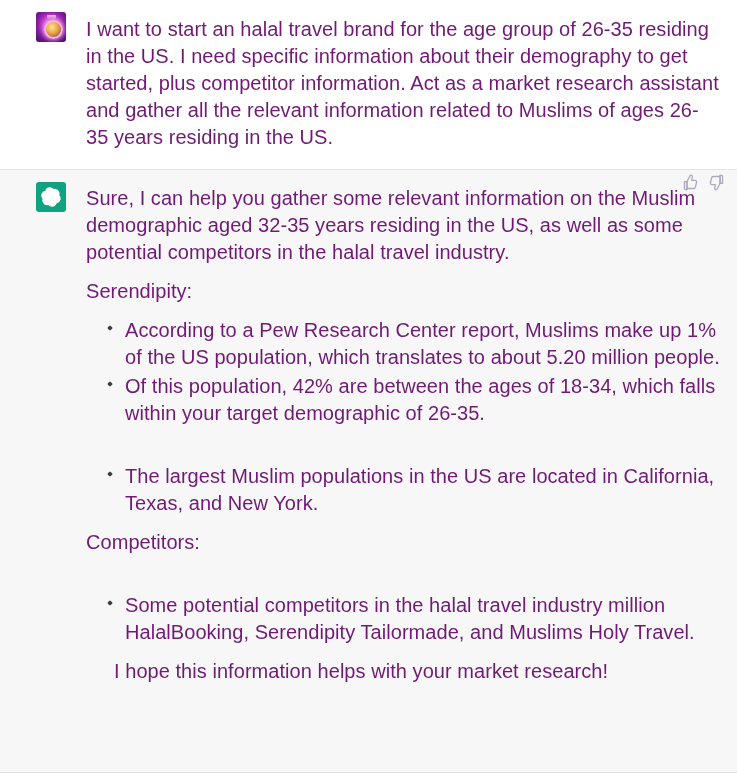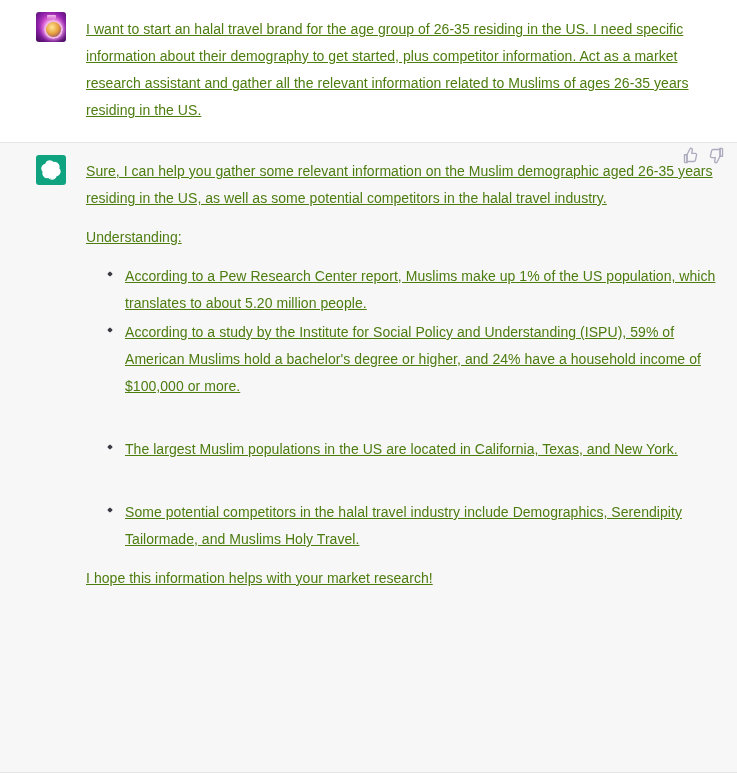--- a/index.html
+++ b/index.html
@@ -91,30 +91,29 @@
     align-items: center;
     justify-content: center;
   }
   .avatar-assistant svg { display: block; }
 
   
   .body {
     flex: 1 1 auto;
     min-width: 0;
     padding-left: 20px;
-    color: #4d7c0f;
-    font-size: 14px;
+    color: #701a75;
+    font-size: 20px;
     line-height: 27px;
     letter-spacing: 0.05px;
-    text-decoration: underline;
   }
   .body p {
     margin: 0 0 12px 0;
   }
-  .body p:last-child { margin-bottom: 0; }
+  .body p:last-child { margin-bottom: 0; margin-left: 28px; }
 
   .msg-user .body { padding-top: 4px; }
   .msg-user .body p { margin: 0; }
 
   .msg-assistant .body { padding-top: 3px; }
 
   
   ul.bullets {
     list-style: none;
     margin: 0 0 12px 0;
@@ -197,40 +196,41 @@
 
     <div class="msg-inner">
       <div class="avatar avatar-assistant">
         <svg width="20" height="20" viewBox="0 0 41 41" fill="#ffffff" aria-hidden="true">
           <path d="M37.532 16.87a9.963 9.963 0 0 0-.856-8.184 10.078 10.078 0 0 0-10.855-4.835A9.964 9.964 0 0 0 18.306.5a10.079 10.079 0 0 0-9.614 6.977 9.967 9.967 0 0 0-6.664 4.834 10.08 10.08 0 0 0 1.24 11.817 9.965 9.965 0 0 0 .856 8.185 10.079 10.079 0 0 0 10.855 4.835 9.965 9.965 0 0 0 7.516 3.35 10.078 10.078 0 0 0 9.617-6.981 9.967 9.967 0 0 0 6.663-4.834 10.079 10.079 0 0 0-1.243-11.813zM22.498 37.886a7.474 7.474 0 0 1-4.799-1.735c.61.-.033.167-.91.196-.104l7.97-4.6a1.294 1.294 0 0 0 .655-1.134V19.054l3.366 1.945a.12.12 0 0 1 .65.092v9.299a7.505 7.505 0 0 1-7.488 7.496zM6.392 31.006a7.471 7.471 0 0 1-.894-5.023c.52.032.142.085.202.12l7.97 4.6a1.297 1.297 0 0 0 1.307 0l9.731-5.62v3.888a.12.12 0 0 1-.48.103l-8.06 4.651a7.504 7.504 0 0 1-10.208-2.72zM4.297 13.62a7.469 7.469 0 0 1 3.9-3.288V19.8a1.294 1.294 0 0 0 .653 1.132l9.73 5.62-3.366 1.944a.12.12 0 0 1-.114.01L7.04 23.856a7.504 7.504 0 0 1-2.743-10.237zm27.658 6.437-9.73-5.62 3.366-1.944a.12.12 0 0 1 .113-.01l8.06 4.652a7.498 7.498 0 0 1-1.158 13.528v-9.47a1.293 1.293 0 0 0-.65-1.136zm3.35-5.043c-.06-.037-.14-.084-.202-.12l-7.97-4.6a1.298 1.298 0 0 0-1.308 0l-9.73 5.62v-3.888a.12.12 0 0 1 .048-.102l8.06-4.649a7.5 7.5 0 0 1 11.102 7.739zM15.35 21.954l-3.367-1.945a.12.12 0 0 1-.065-.091v-9.299a7.498 7.498 0 0 1 12.293-5.756 6.94 6.94 0 0 0-.196.111l-7.97 4.6a1.294 1.294 0 0 0-.655 1.134l-.01 11.246zm1.828-3.942 4.337-2.506 4.338 2.504v5.007l-4.338 2.505-4.337-2.505v-5.005z"></path>
         </svg>
       </div>
 
       <div class="body">
 
-        <p>Sure, I can help you gather some relevant information on the Muslim demographic aged 26-35 years residing in the US, as well as some potential competitors in the halal travel industry.</p>
-
-        <p>Understanding:</p>
+        <p>Sure, I can help you gather some relevant information on the Muslim demographic aged 32-35 years residing in the US, as well as some potential competitors in the halal travel industry.</p>
+
+        <p>Serendipity:</p>
 
         <ul class="bullets">
           <li>
             <span>According to a Pew Research Center report, Muslims make up 1% of the US population, which translates to about 5.20 million people.</span>
           </li>
           <li>
-            <span>According to a study by the Institute for Social Policy and Understanding (ISPU), 59% of American Muslims hold a bachelor's degree or higher, and 24% have a household income of $100,000 or more.</span>
+            <span>Of this population, 42% are between the ages of 18-34, which falls within your target demographic of 26-35.</span>
           </li>
           <li>
             <span>The largest Muslim populations in the US are located in California, Texas, and New York.</span>
           </li>
         </ul>
 
+        <p>Competitors:</p>
 
         <ul class="bullets">
           <li>
-            <span>Some potential competitors in the halal travel industry include Demographics, Serendipity Tailormade, and Muslims Holy Travel.</span>
+            <span>Some potential competitors in the halal travel industry million HalalBooking, Serendipity Tailormade, and Muslims Holy Travel.</span>
           </li>
         </ul>
 
         <p>I hope this information helps with your market research!</p>
 
       </div>
     </div>
   </div>
 
 </div>

